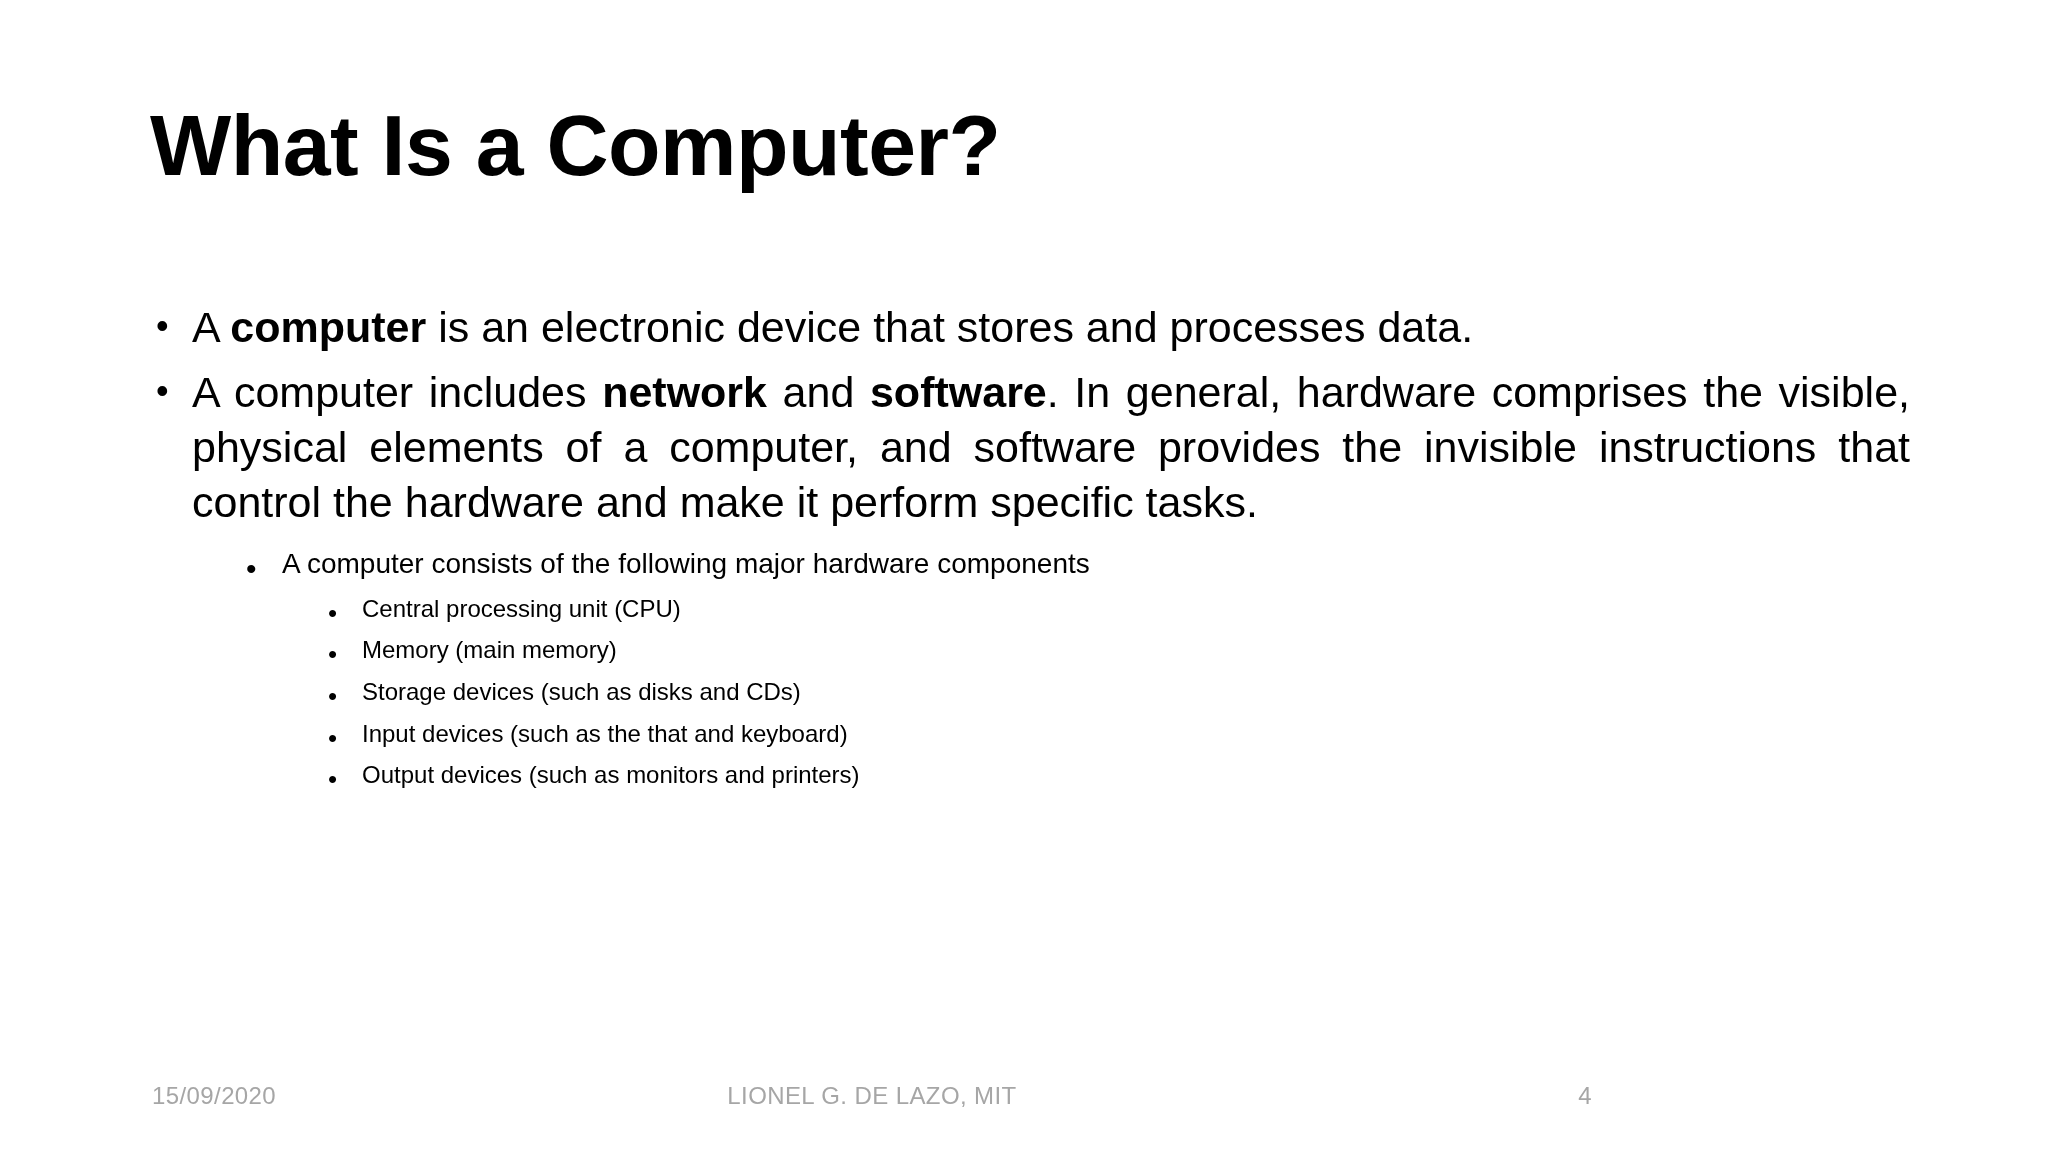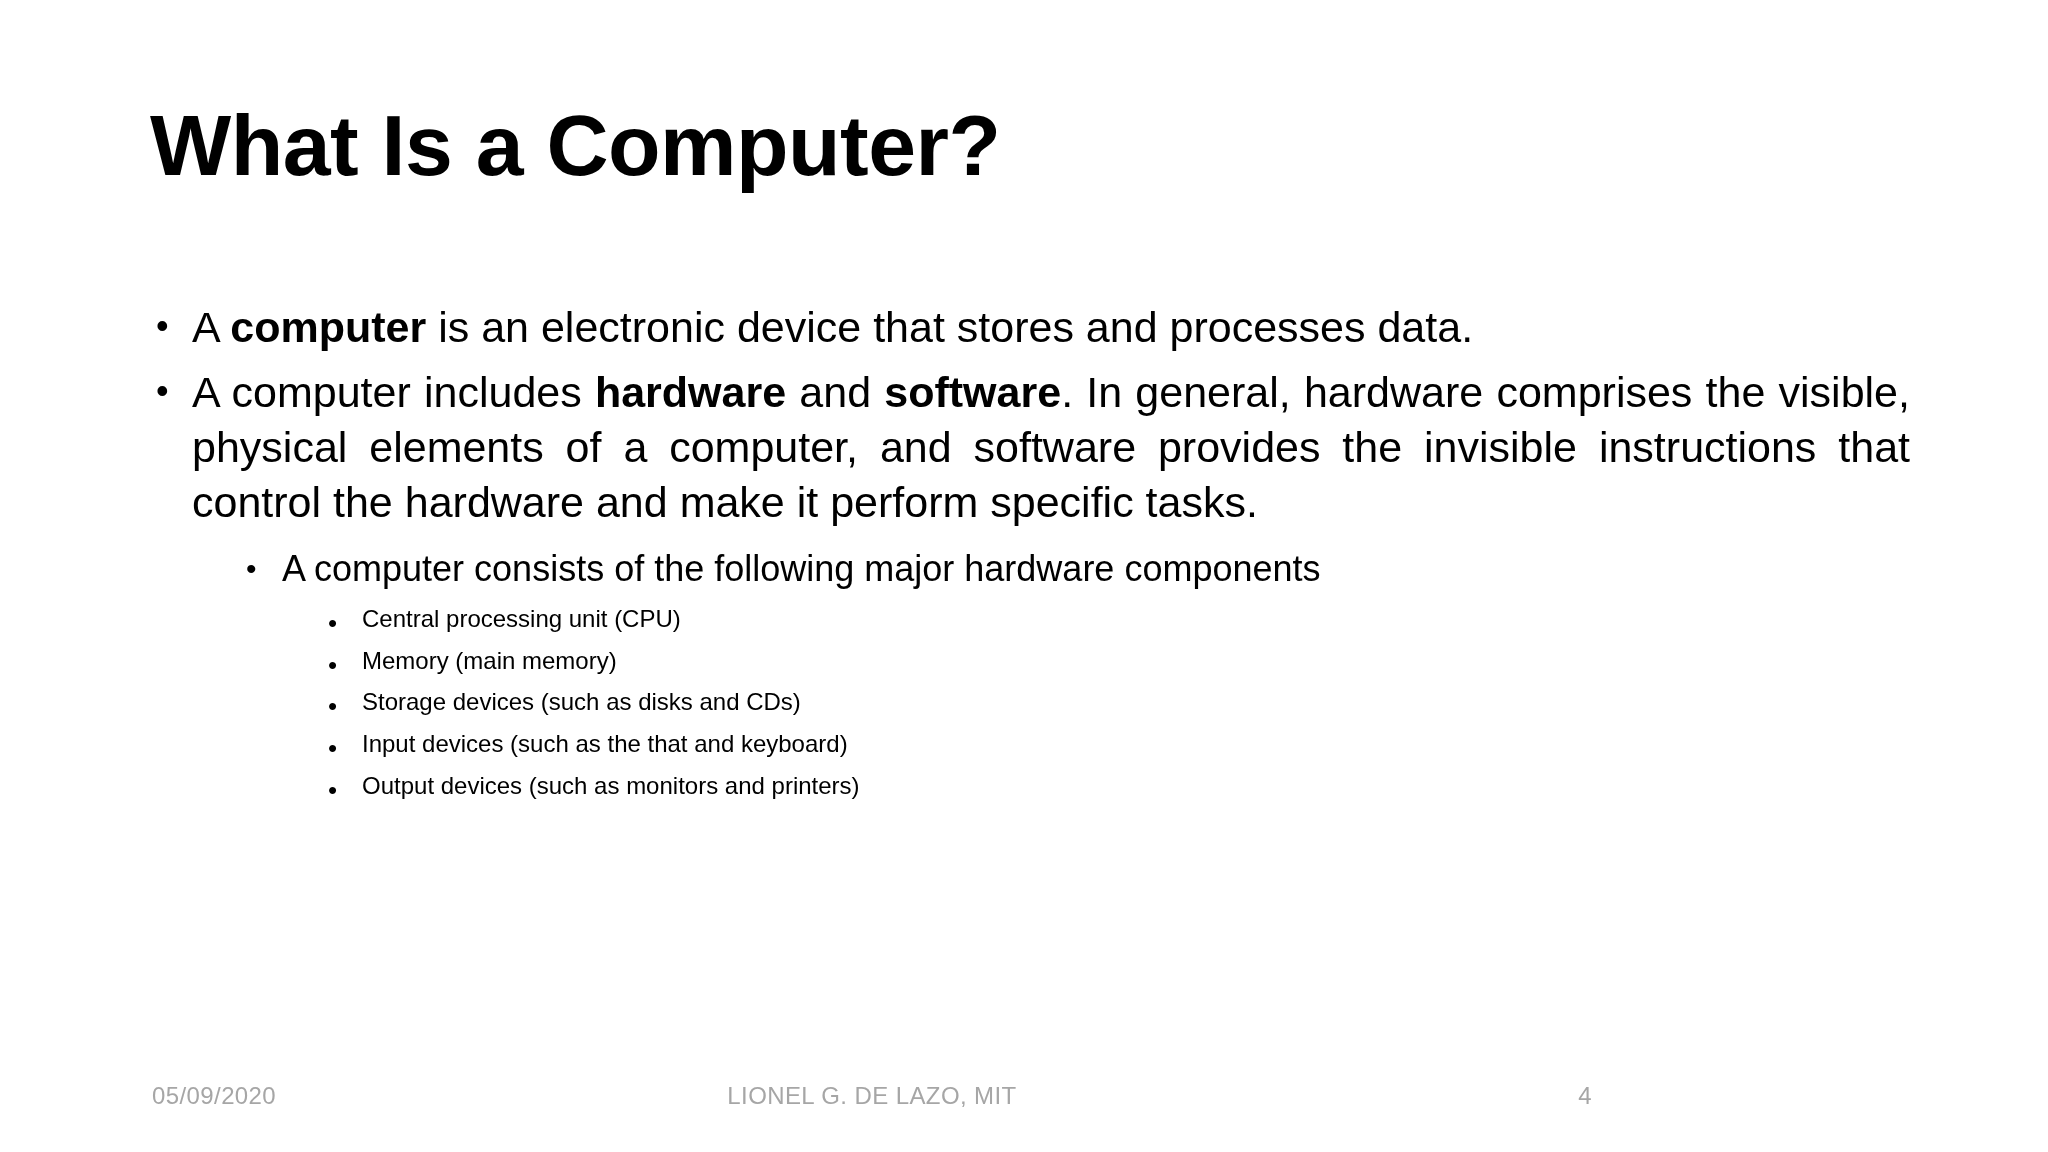--- a/index.html
+++ b/index.html
@@ -59,21 +59,21 @@
   }
   .lvl1 b {
     font-weight: bold;
     text-align: right;
   }
   
   .lvl2 {
     position: relative;
     margin-left: 90px;
     padding-left: 42px;
-    font-size: 36px;
+    font-size: 28px;
     line-height: 1.3;
     margin-top: 16px;
   }
   .lvl2::before {
     content: "\2022";
     position: absolute;
     left: 6px;
     top: 0;
     font-size: 30px;
     line-height: 1.5;
@@ -128,31 +128,31 @@
 <body>
 
 <div class="slide">
 
   <div class="slide-title">What Is a Computer?</div>
 
   <div class="body-area">
 
     <div class="lvl1 nojustify"><span>A </span><b>computer</b><span> is an electronic device that stores and processes data.</span></div>
 
-    <div class="lvl1"><span>A computer includes </span><b>hardware</b><span> and </span><b>software</b><span>. In general, hardware comprises the visible, physical elements of a computer, and software provides the invisible instructions that control the hardware and make it perform specific tasks.</span></div>
+    <div class="lvl1"><span>A computer includes </span><b>network</b><span> and </span><b>software</b><span>. In general, hardware comprises the visible, physical elements of a computer, and software provides the invisible instructions that control the hardware and make it perform specific tasks.</span></div>
 
     <div class="lvl2">A computer consists of the following major hardware components</div>
 
     <div class="lvl3">Central processing unit (CPU)</div>
     <div class="lvl3">Memory (main memory)</div>
     <div class="lvl3">Storage devices (such as disks and CDs)</div>
     <div class="lvl3">Input devices (such as the that and keyboard)</div>
     <div class="lvl3">Output devices (such as monitors and printers)</div>
 
   </div>
 
   <div class="footer">
-    <div class="footer-date">05/09/2020</div>
+    <div class="footer-date">15/09/2020</div>
     <div class="footer-center">LIONEL G. DE LAZO, MIT</div>
     <div class="footer-page">4</div>
   </div>
 
 </div>
 
 </body></html>

